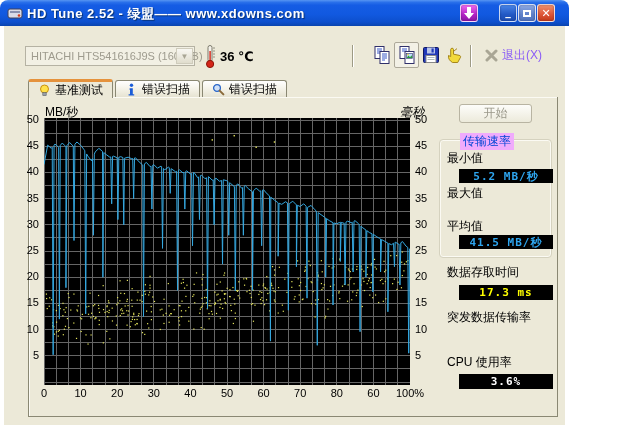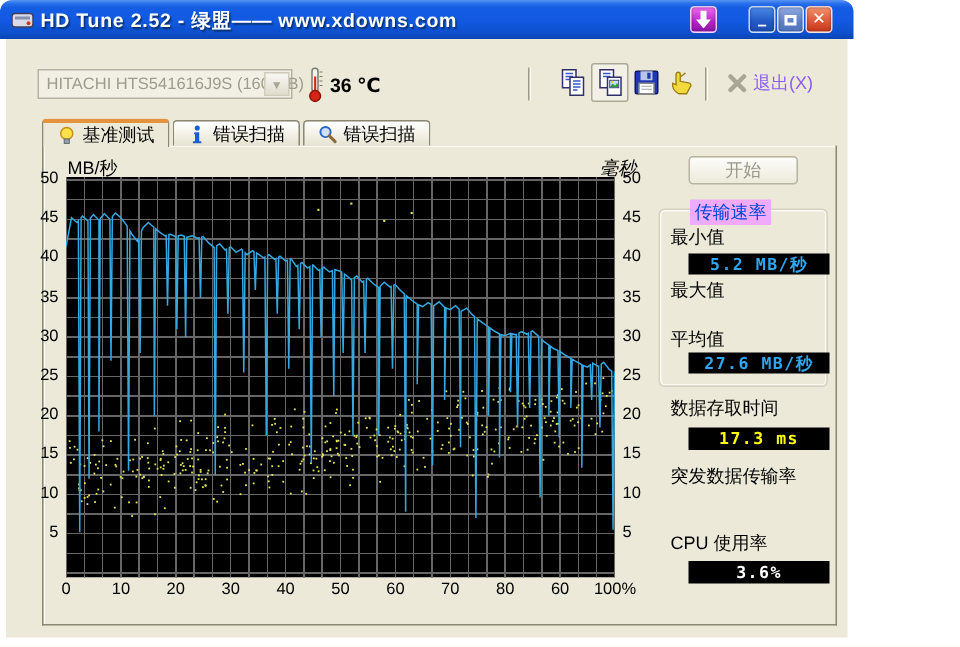--- a/index.html
+++ b/index.html
@@ -725,21 +725,21 @@
     <div class="groupbox"></div>
     <span class="group-title">传输速率</span>
 
     <div class="flabel" style="top:150px">最小值</div>
     <div class="lcd" style="top:169px">
       <span style="color: rgb(46, 166, 240);">5.2 MB/秒</span>
     </div>
     <div class="flabel" style="top:185px">最大值</div>
     <div class="flabel" style="top:218px">平均值</div>
     <div class="lcd" style="top:235px">
-      <span style="color: rgb(46, 166, 240);">27.6 MB/秒</span>
+      <span style="color: rgb(46, 166, 240);">41.5 MB/秒</span>
     </div>
 
     <div class="flabel" style="top:264px">数据存取时间</div>
     <div class="lcd" style="top:285px; height:15px">
       <span style="color: rgb(255, 255, 0);">17.3 ms</span>
     </div>
     <div class="flabel" style="top:309px">突发数据传输率</div>
     <div class="flabel" style="top:354px">CPU 使用率</div>
     <div class="lcd" style="top:374px; height:15px">
       <span style="color: rgb(255, 255, 255);">3.6%</span>

